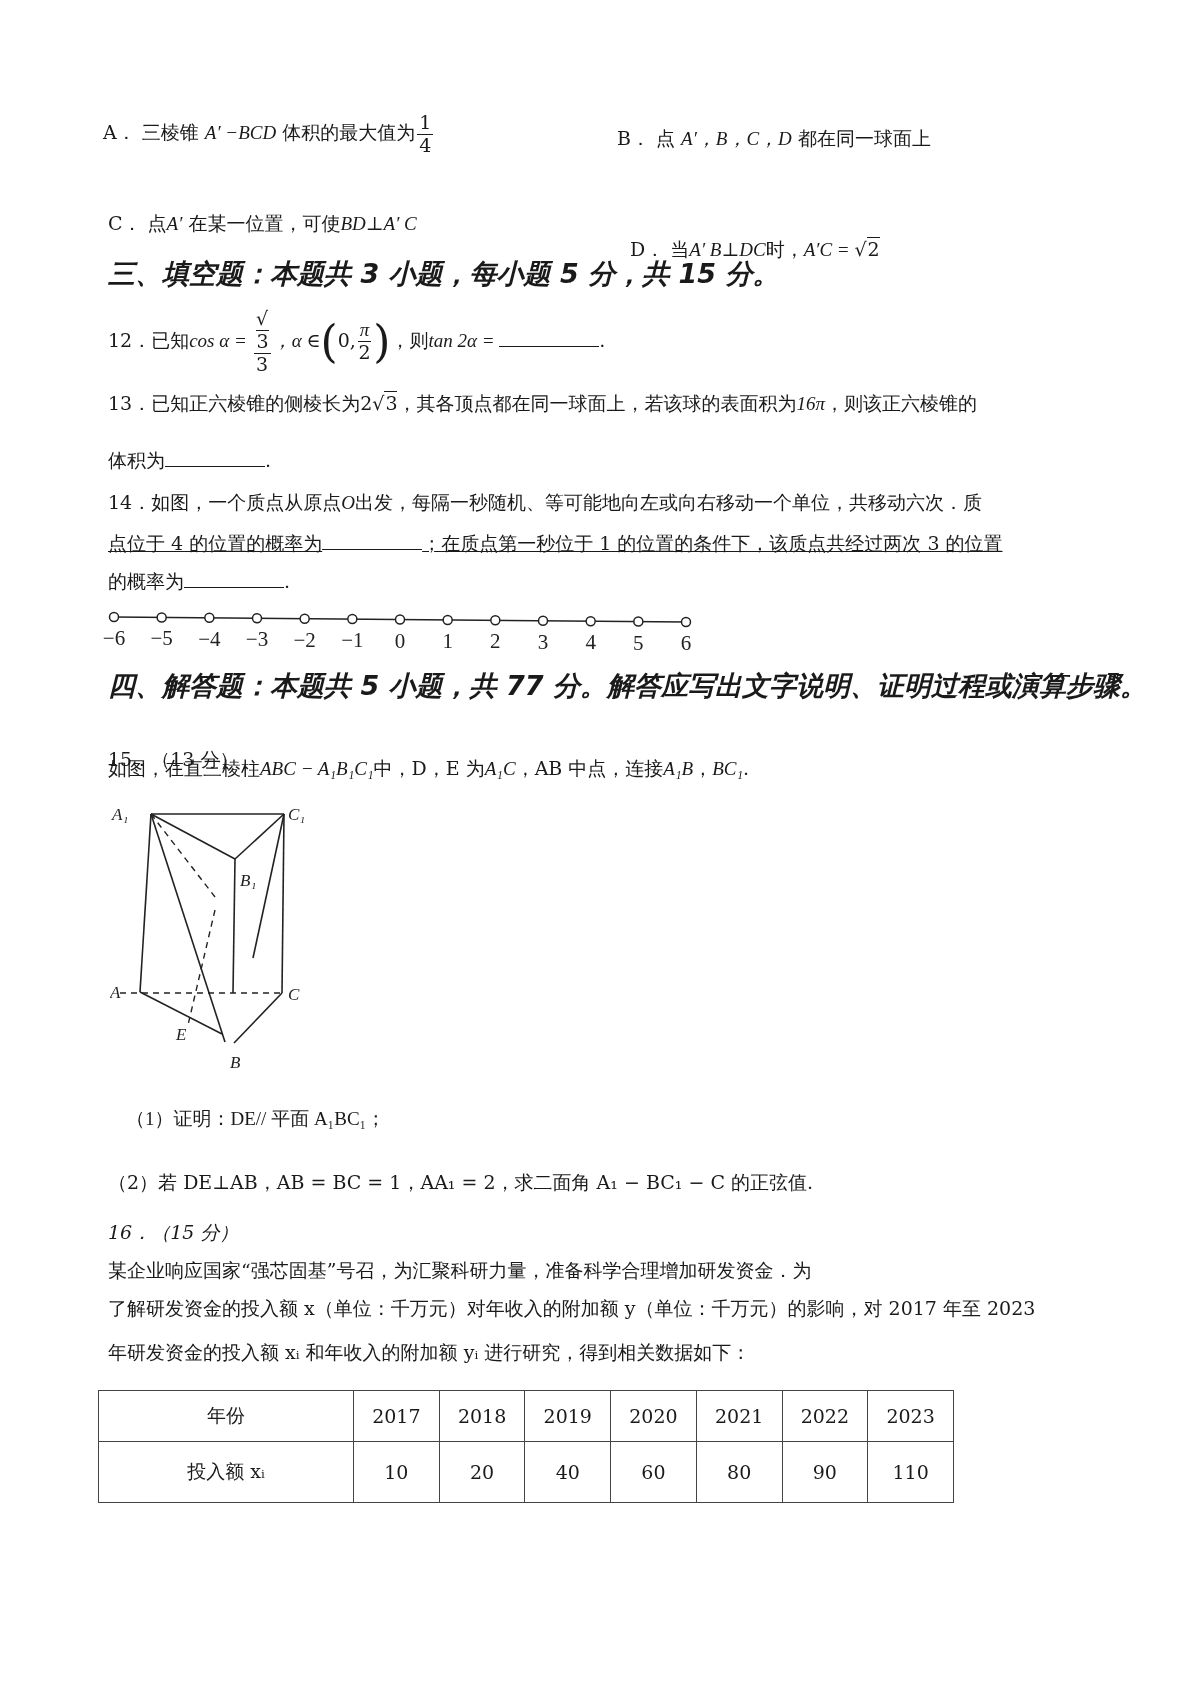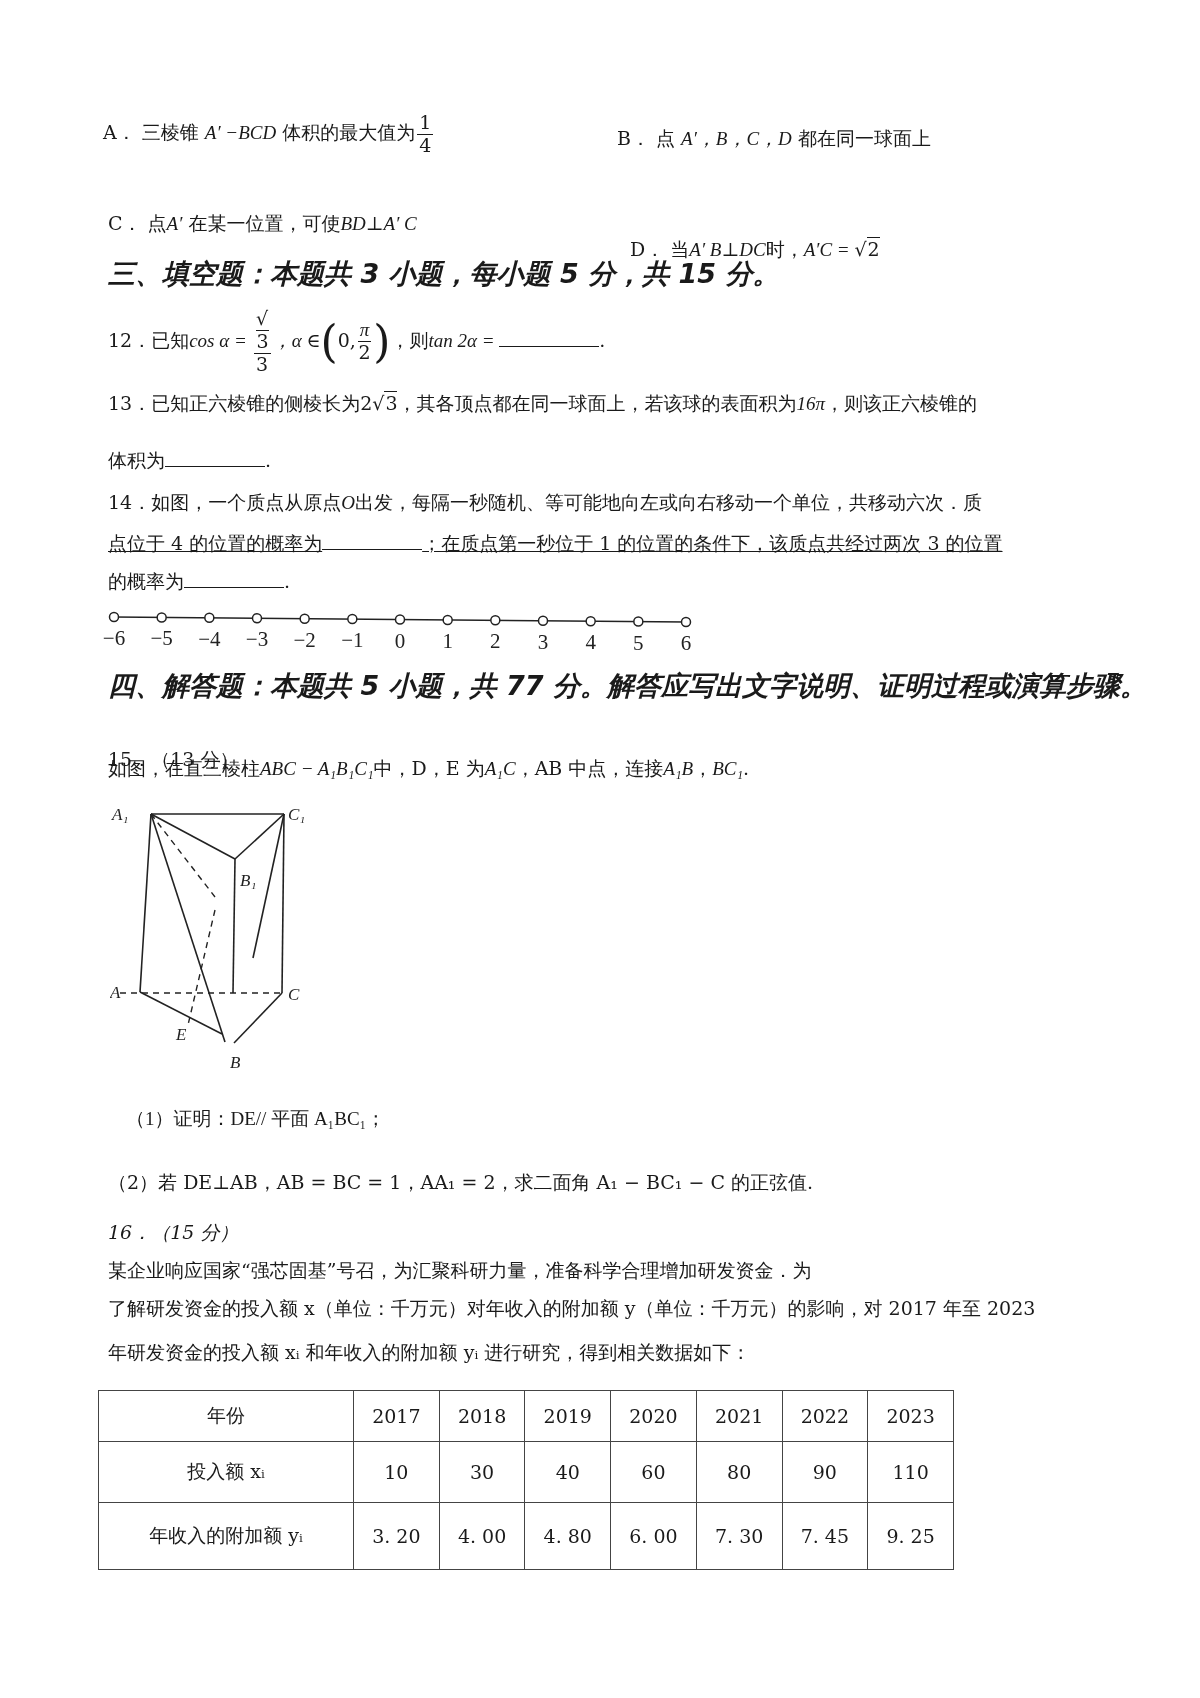--- a/index.html
+++ b/index.html
@@ -152,31 +152,21 @@
     <td>2018</td>
     <td>2019</td>
     <td>2020</td>
     <td>2021</td>
     <td>2022</td>
     <td>2023</td>
   </tr>
   <tr class="r1">
     <td>投入额 xᵢ</td>
     <td>10</td>
-    <td>30</td>
+    <td>20</td>
     <td>40</td>
     <td>60</td>
     <td>80</td>
     <td>90</td>
     <td>110</td>
   </tr>
-  <tr class="r2">
-    <td>年收入的附加额 yᵢ</td>
-    <td>3. 20</td>
-    <td>4. 00</td>
-    <td>4. 80</td>
-    <td>6. 00</td>
-    <td>7. 30</td>
-    <td>7. 45</td>
-    <td>9. 25</td>
-  </tr>
 </tbody>
   </table>
 
 </body></html>

